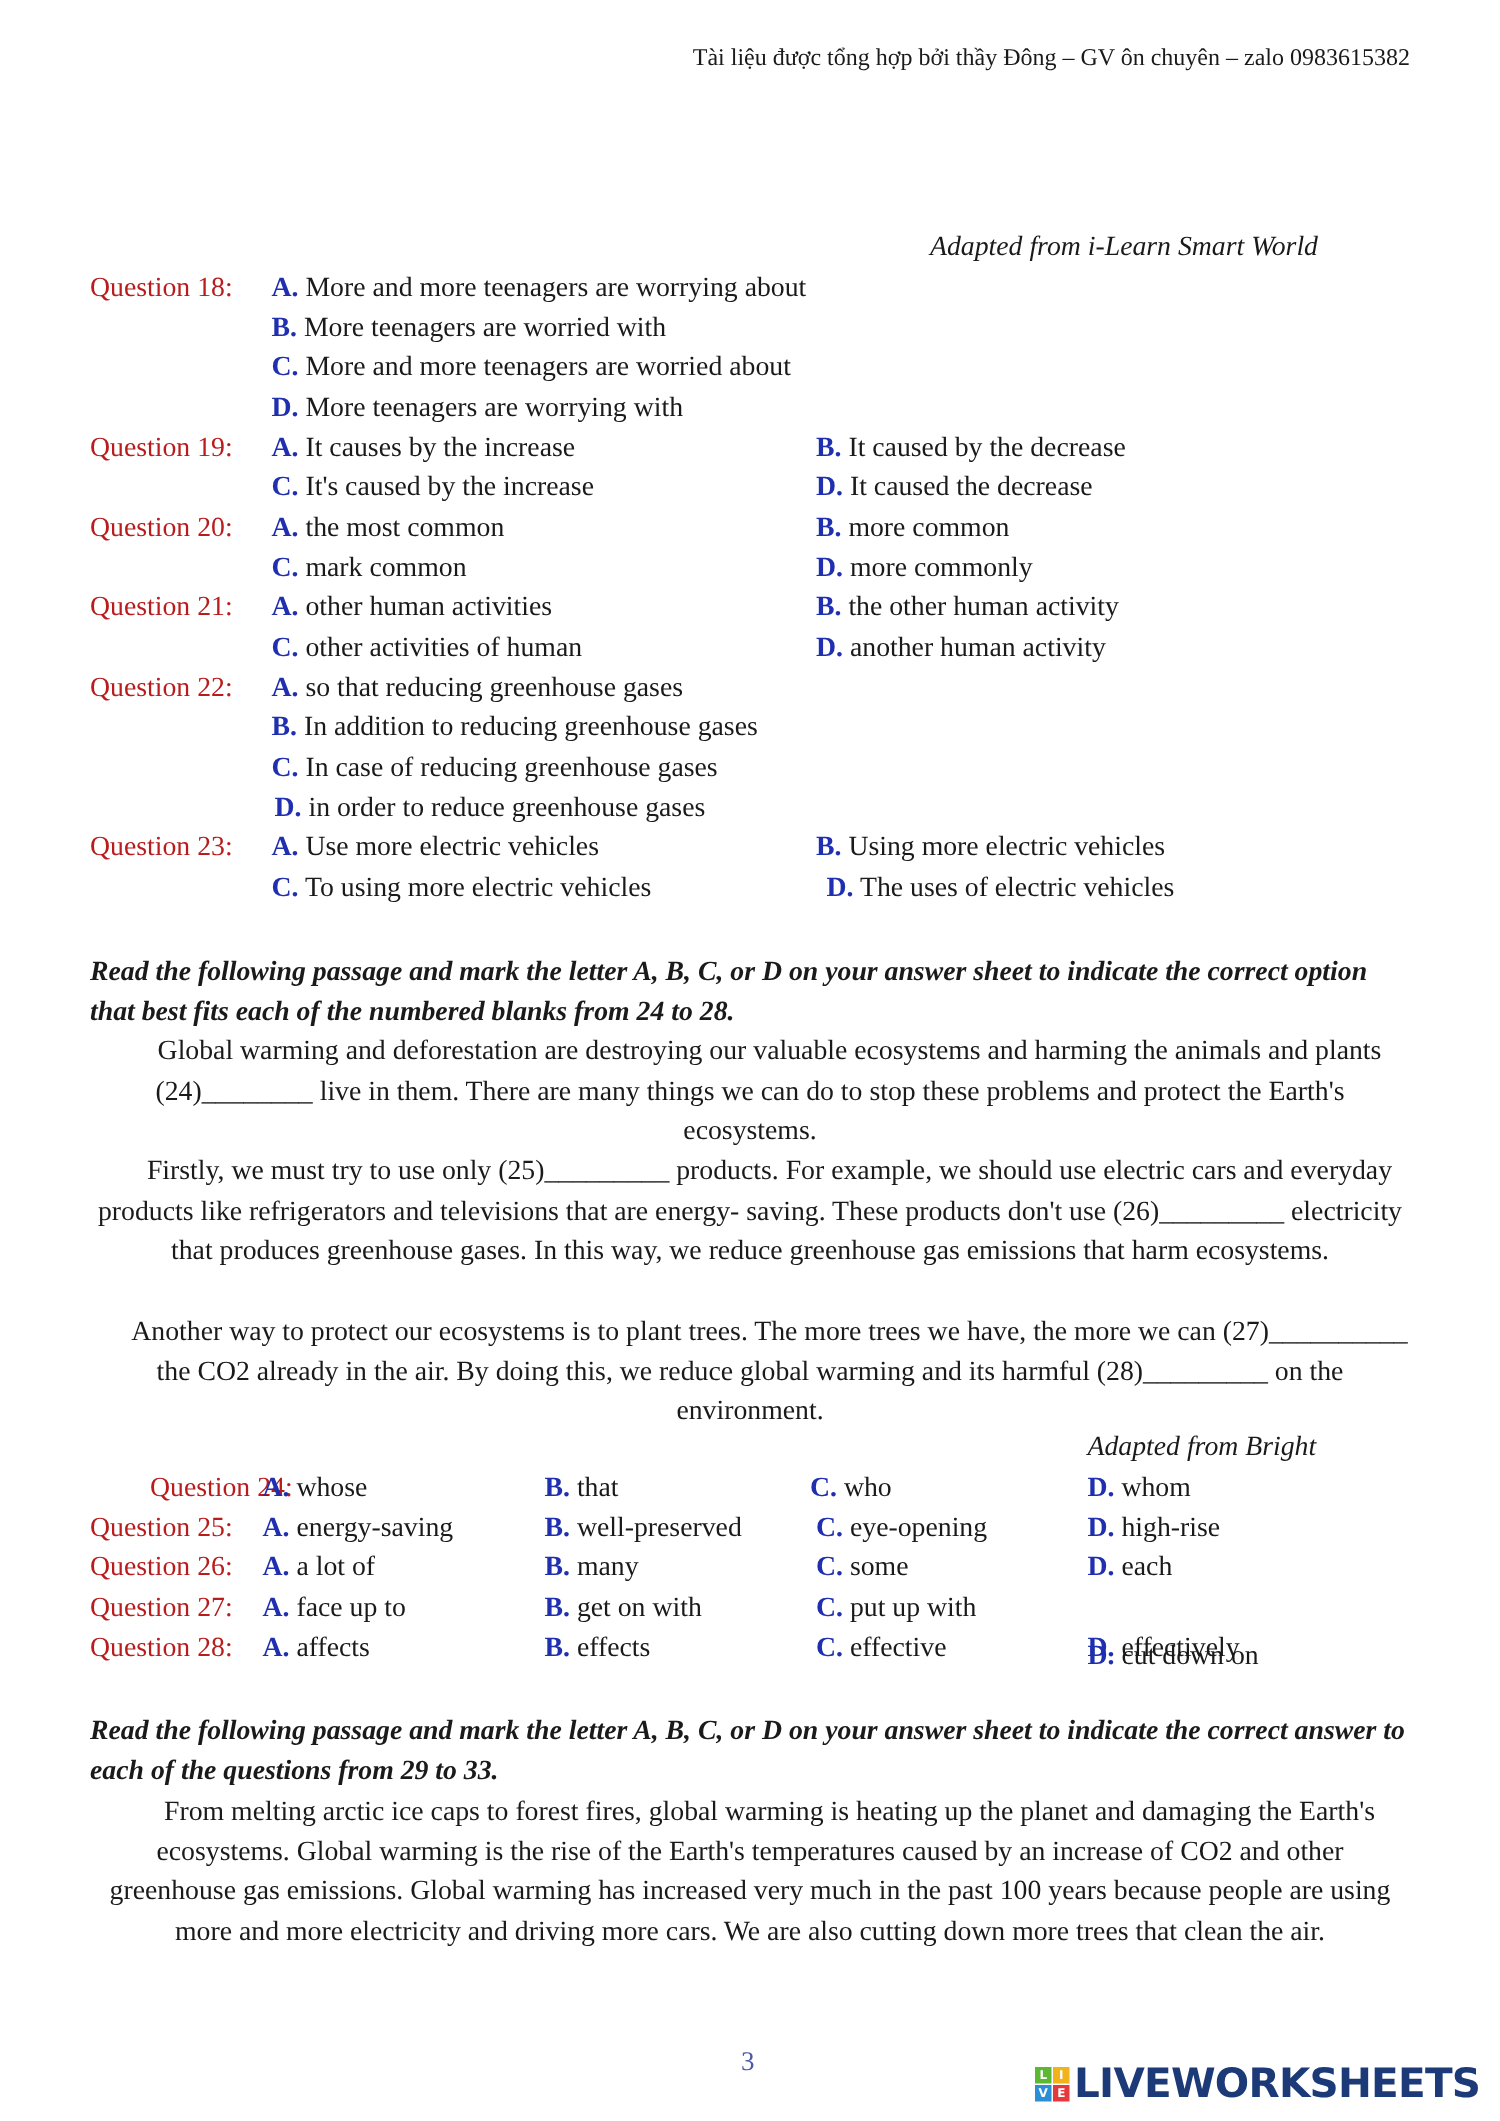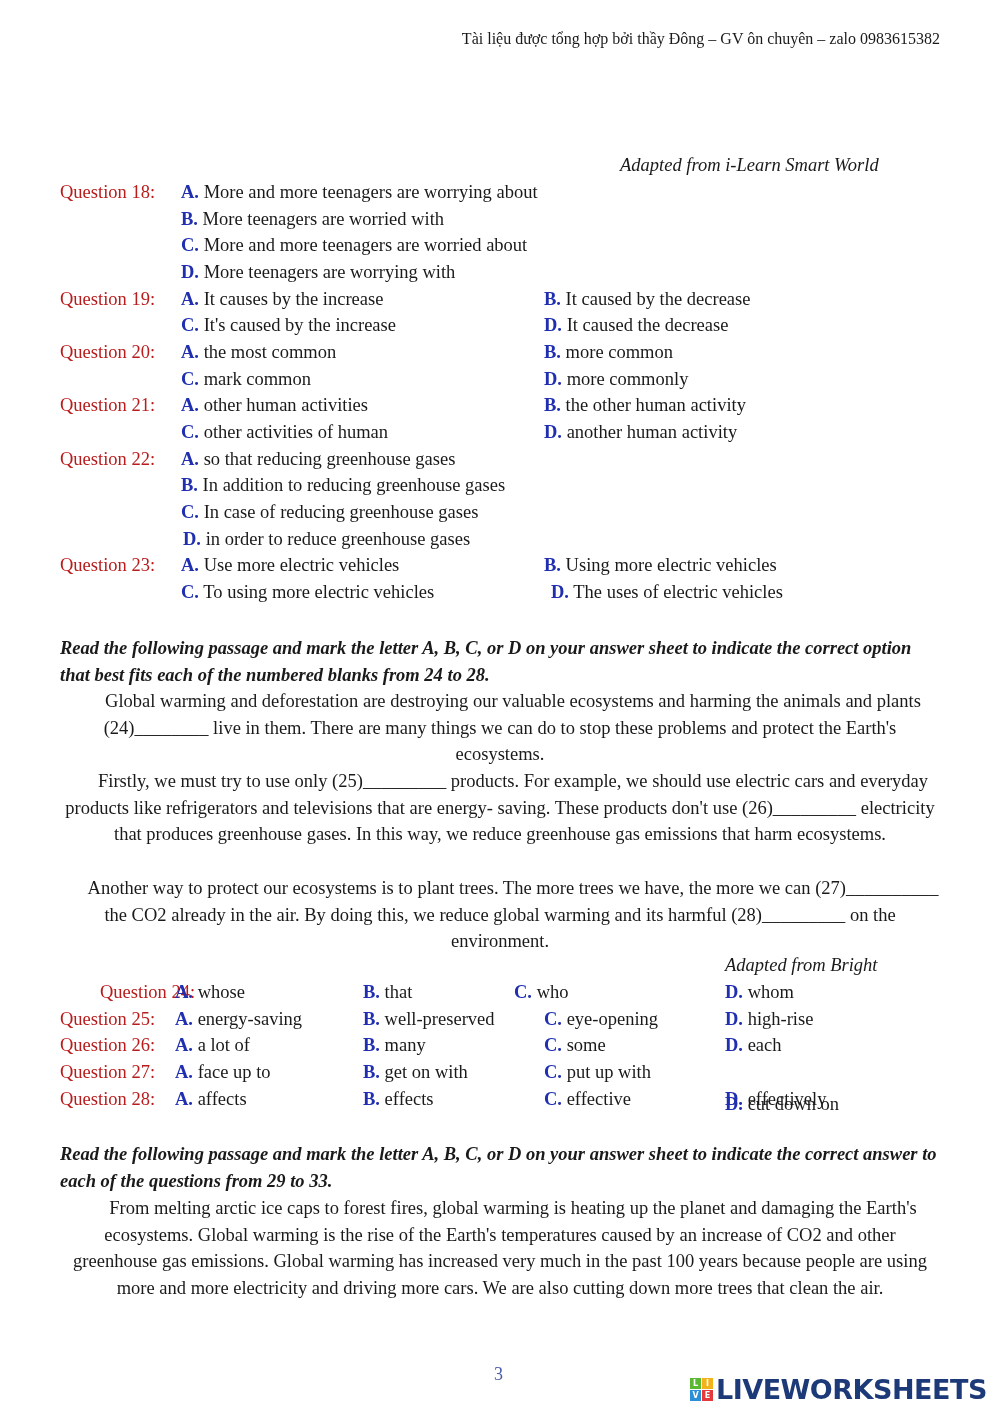--- a/index.html
+++ b/index.html
@@ -69,21 +69,21 @@
 <div class="abs para indent" style="top:688px;">Global warming and deforestation are destroying our valuable ecosystems and harming the animals and plants (24)________ live in them. There are many things we can do to stop these problems and protect the Earth's ecosystems.</div>
 <div class="abs para indent" style="top:768px;">Firstly, we must try to use only (25)_________ products. For example, we should use electric cars and everyday products like refrigerators and televisions that are energy- saving. These products don't use (26)_________ electricity that produces greenhouse gases. In this way, we reduce greenhouse gas emissions that harm ecosystems.</div>
 <div class="abs para indent" style="top:875px;">Another way to protect our ecosystems is to plant trees. The more trees we have, the more we can (27)__________ the CO2 already in the air. By doing this, we reduce global warming and its harmful (28)_________ on the environment.</div>
 <div class="abs source" style="top:955px;left:725px;">Adapted from Bright</div>
 
 <div class="abs" style="top:982px;left:60px;margin-left:40px;">
   <span class="qlabel">Question 24:</span>
 </div>
 <div class="abs" style="top:982px;left:175px;"><span class="opt-letter">A.</span> <span>whose</span></div>
 <div class="abs" style="top:982px;left:363px;"><span class="opt-letter">B.</span> <span>that</span></div>
-<div class="abs" style="top:982px;left:514px;text-align:center;"><span class="opt-letter">C.</span> <span>who</span></div>
+<div class="abs" style="top:982px;left:540px;text-align:center;"><span class="opt-letter">C.</span> <span>who</span></div>
 <div class="abs" style="top:982px;left:725px;"><span class="opt-letter">D.</span> <span>whom</span></div>
 
 <div class="abs" style="top:1009px;left:60px;"><span class="qlabel">Question 25:</span></div>
 <div class="abs" style="top:1009px;left:175px;"><span class="opt-letter">A.</span> <span>energy-saving</span></div>
 <div class="abs" style="top:1009px;left:363px;"><span class="opt-letter">B.</span> <span>well-preserved</span></div>
 <div class="abs" style="top:1009px;left:544px;"><span class="opt-letter">C.</span> <span>eye-opening</span></div>
 <div class="abs" style="top:1009px;left:725px;"><span class="opt-letter">D.</span> <span>high-rise</span></div>
 
 <div class="abs" style="top:1035px;left:60px;"><span class="qlabel">Question 26:</span></div>
 <div class="abs" style="top:1035px;left:175px;"><span class="opt-letter">A.</span> <span>a lot of</span></div>

